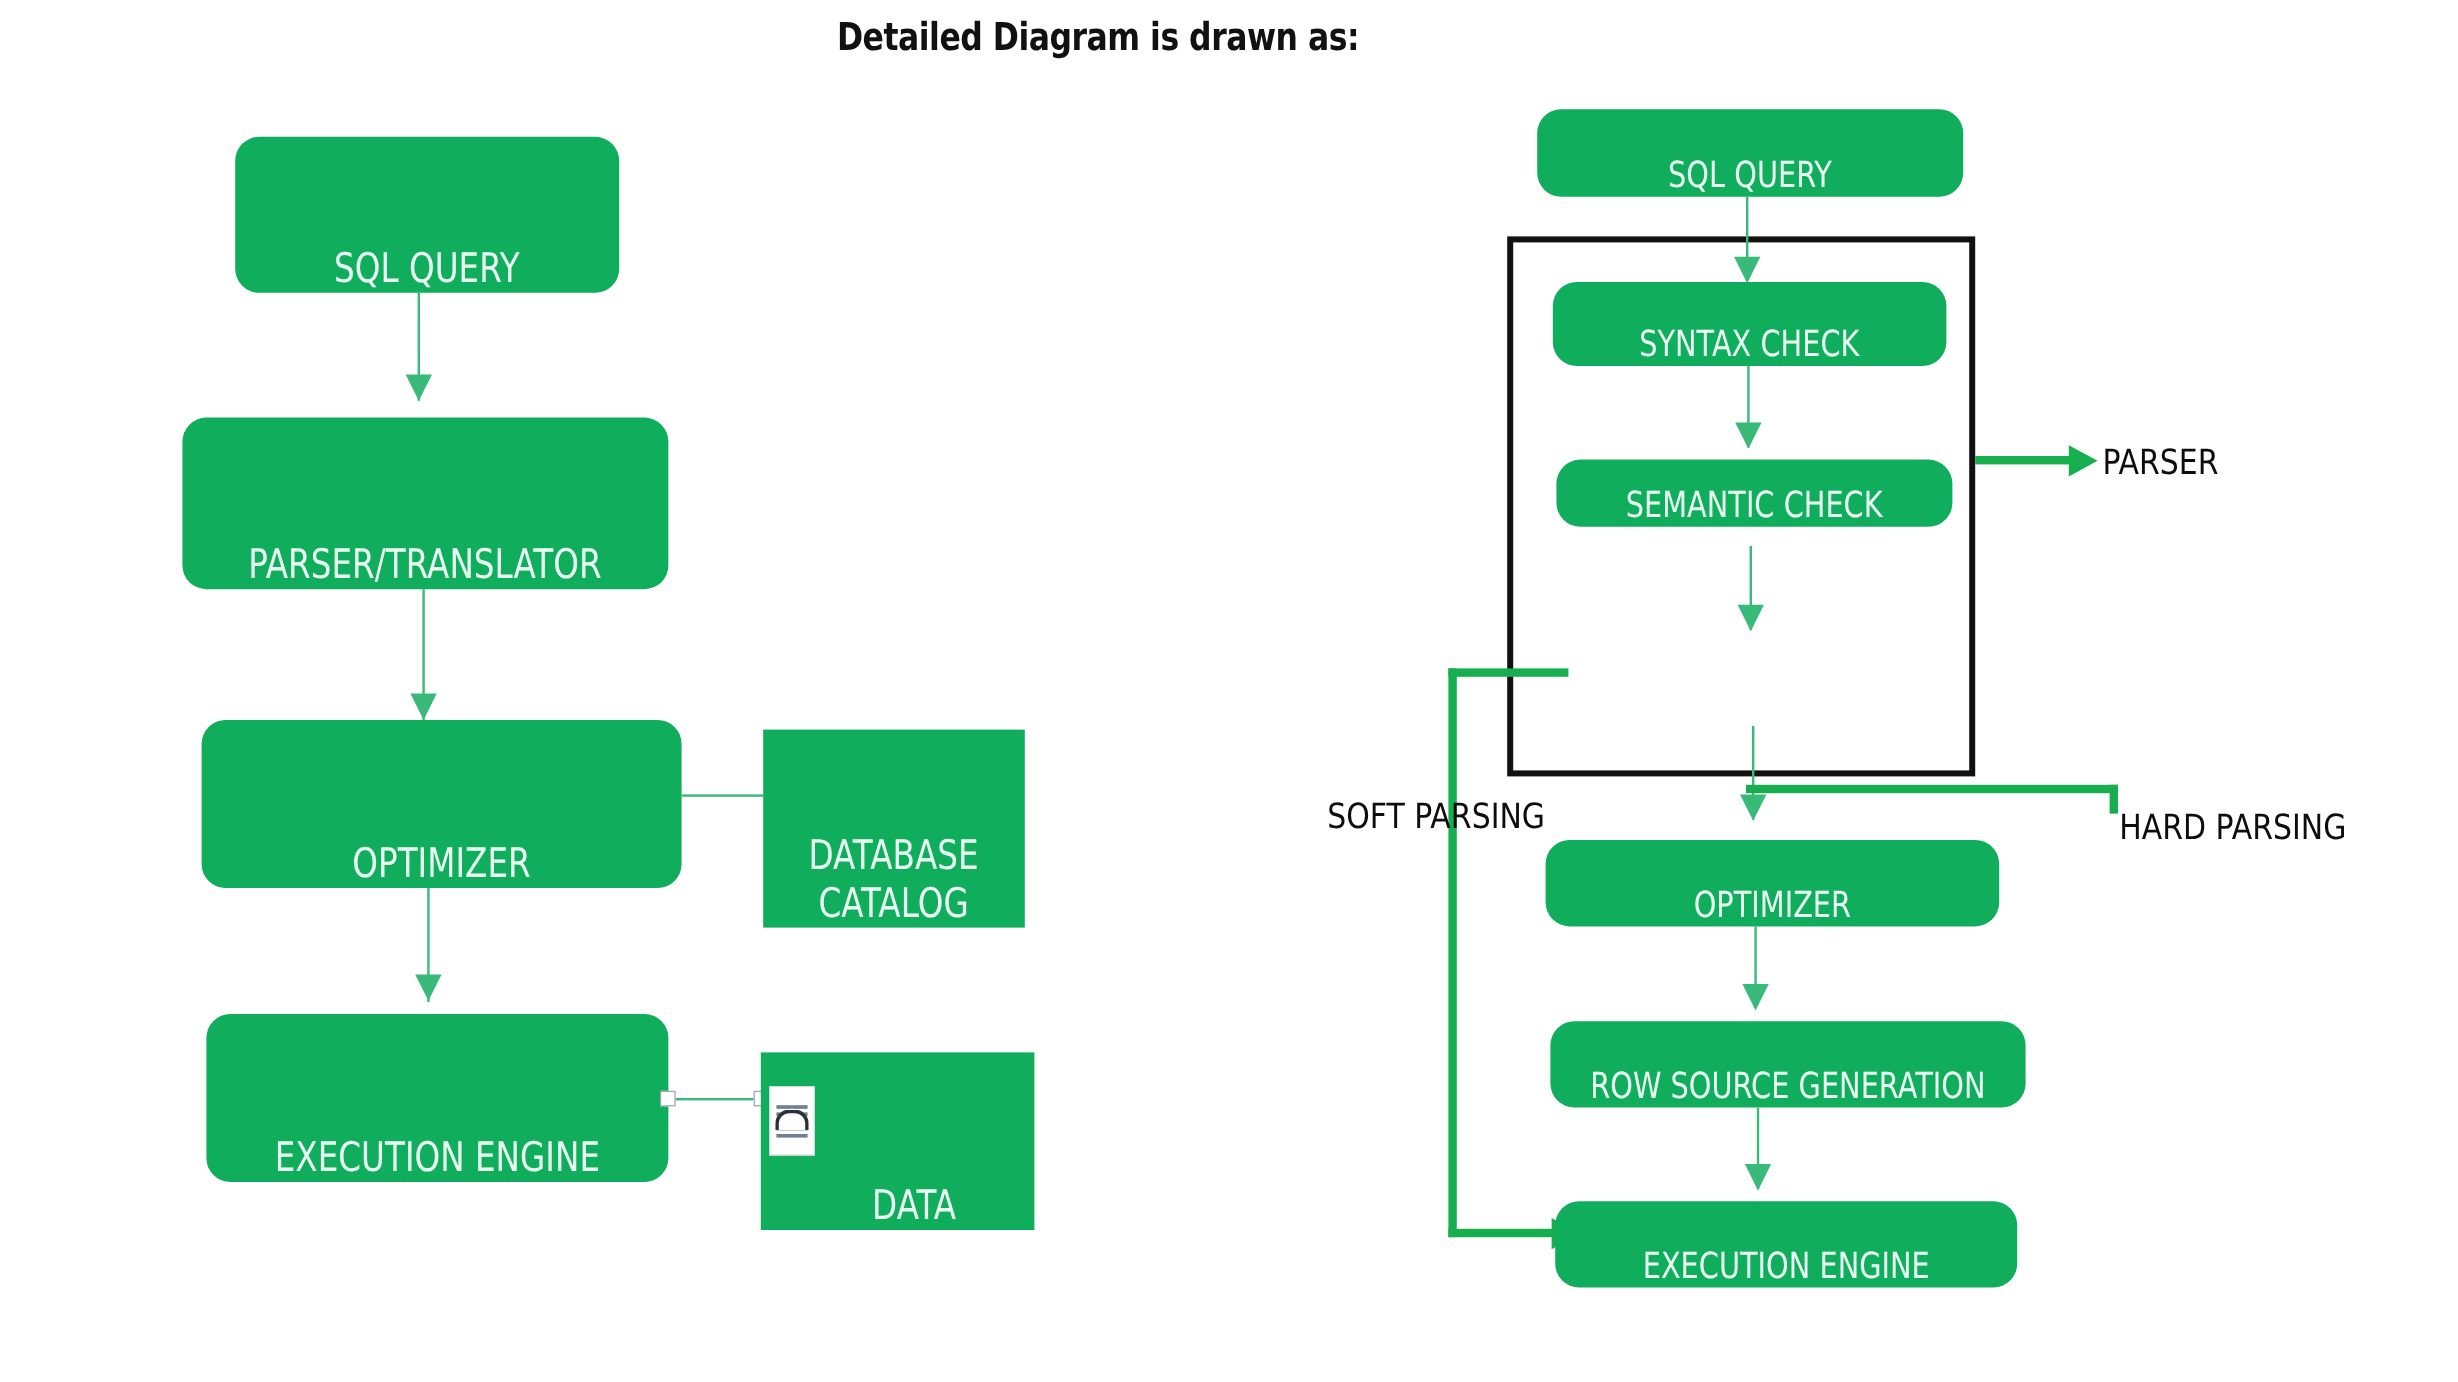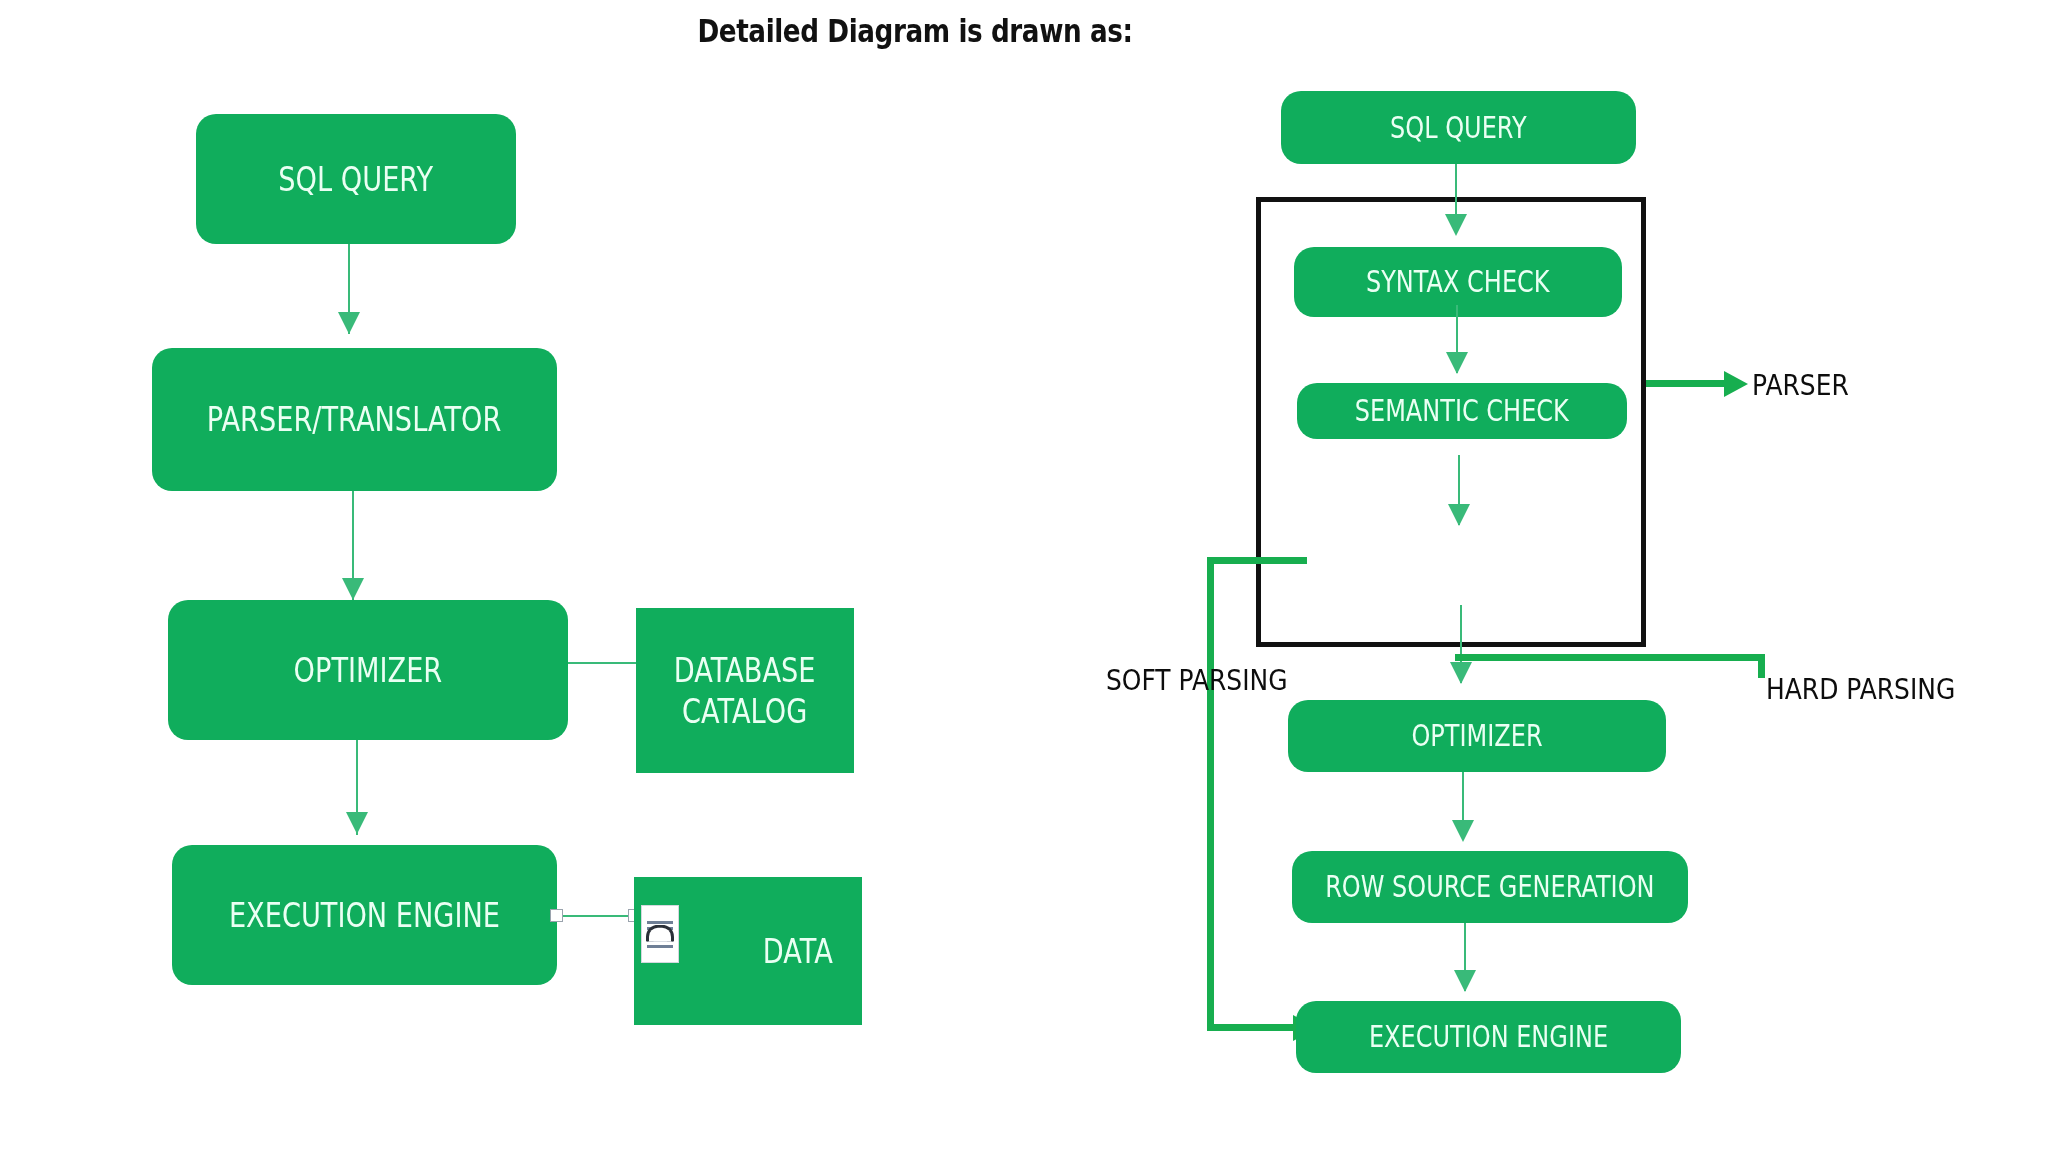--- a/index.html
+++ b/index.html
@@ -38,21 +38,21 @@
     transform-origin: center top;
     white-space: nowrap;
   }
 
   
   .node {
     position: absolute;
     background: #10ad5c;
     color: #eafff3;
     display: flex;
-    align-items: center;
+    align-items: flex-end;
     justify-content: center;
     text-align: center;
     font-family: "DejaVu Sans", sans-serif;
     font-weight: 400;
     line-height: 1.18;
     box-sizing: border-box;
     user-select: none;
   }
   .node.rounded { border-radius: 20px; }
   .node.sharp   { border-radius: 0; }
@@ -195,21 +195,21 @@
   <div class="arrowhead-down" style="left:346px; top:812px;"></div>
 
   <div class="node rounded t-lg" style="left:172px; top:845px; width:385px; height:140px;">
     <span class="label">EXECUTION ENGINE</span>
   </div>
 
   <div class="hline" style="left:556px; top:915px; width:80px;"></div>
   <div class="handle" style="left:550px; top:909px;"></div>
   <div class="handle" style="left:628px; top:909px;"></div>
 
-  <div class="node sharp t-lg" style="left:634px; top:877px; width:228px; height:148px; justify-content:flex-start; padding-left:120px;">
+  <div class="node sharp t-lg" style="left:634px; top:877px; width:228px; height:148px; justify-content:flex-start; padding-left:84px;">
     <span class="label">DATA</span>
   </div>
 
   <div class="doc-icon" style="left:641px; top:905px; width:38px; height:58px;">
     <div class="ln" style="width:26px;"></div>
     <div class="ln" style="width:26px;"></div>
     <div class="ln" style="width:26px; opacity:0;"></div>
     <div class="ln" style="width:26px;"></div>
     <div class="ln" style="width:26px;"></div>
     <div class="arch"></div>
@@ -217,21 +217,21 @@
 
   <div class="node rounded t-md" style="left:1281px; top:91px; width:355px; height:73px;">
     <span class="label">SQL QUERY</span>
   </div>
 
   <div class="black-frame" style="left:1256px; top:197px; width:390px; height:450px;"></div>
 
   <div class="vline" style="left:1455px; top:164px; height:63px;"></div>
   <div class="arrowhead-down" style="left:1445px; top:214px;"></div>
 
-  <div class="node rounded t-md" style="left:1294px; top:235px; width:328px; height:70px;margin-top:12px;">
+  <div class="node rounded t-md" style="left:1294px; top:235px; width:328px; height:70px;">
     <span class="label">SYNTAX CHECK</span>
   </div>
 
   <div class="vline" style="left:1456px; top:305px; height:68px;"></div>
   <div class="arrowhead-down" style="left:1446px; top:352px;"></div>
 
   <div class="node rounded t-md" style="left:1297px; top:383px; width:330px; height:56px;">
     <span class="label">SEMANTIC CHECK</span>
   </div>
 

